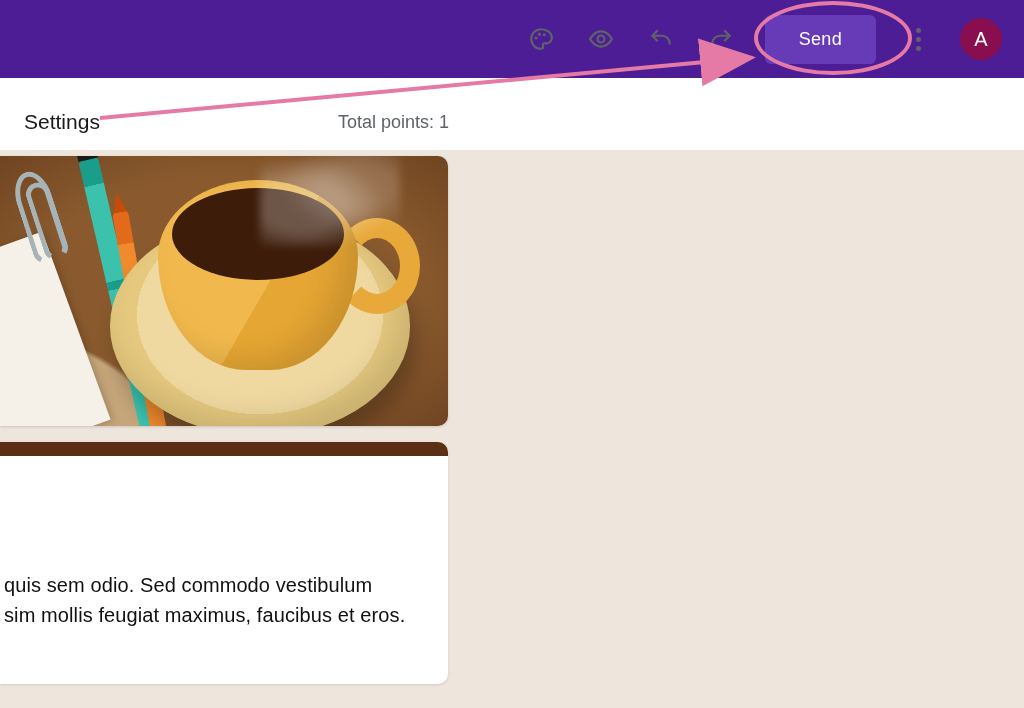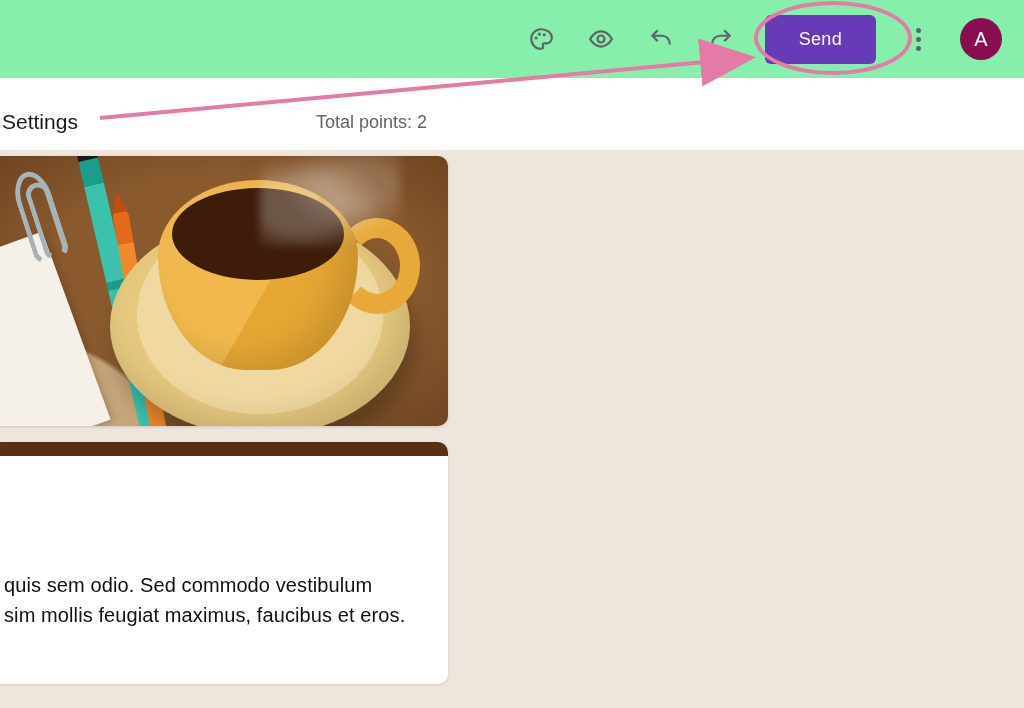--- a/index.html
+++ b/index.html
@@ -3,21 +3,21 @@
 <meta charset="utf-8">
 <style>
   * { box-sizing: border-box; margin: 0; padding: 0; }
   html, body { width: 1024px; height: 708px; font-family: Arial, Helvetica, sans-serif; background: #fff; overflow: hidden; }
 
   
   .toolbar {
     position: absolute;
     top: 0; left: 0; right: 0;
     height: 78px;
-    background: #86efac;
+    background: #4c1d95;
     display: flex;
     align-items: center;
     justify-content: flex-end;
     gap: 28px;
     padding-right: 22px;
   }
   .icon-btn {
     width: 32px; height: 32px;
     display: flex; align-items: center; justify-content: center;
     color: #5f6368;
@@ -50,21 +50,21 @@
     font-size: 20px;
   }
 
   
   .subbar {
     position: absolute;
     top: 100px; left: 0; right: 0;
     height: 44px;
     display: flex;
     align-items: center;
-    padding-left: 2px;
+    padding-left: 24px;
   }
   .subbar .settings { font-size: 21px; color: #1a1a1a; }
   .subbar .points { margin-left: 238px; font-size: 18px; color: #5f6368; }
 
   
   .canvas {
     position: absolute;
     top: 150px; left: 0; right: 0; bottom: 0;
     background: #eee6dd;
   }
@@ -222,21 +222,21 @@
       <span></span>
   </div>
 
   <div class="avatar">
     <span>A</span>
   </div>
 </div>
 
 <div class="subbar">
   <span class="settings">Settings</span>
-  <span class="points">Total points: 2</span>
+  <span class="points">Total points: 1</span>
 </div>
 
 <div class="canvas">
 
   <div class="hero">
     <div class="desk"></div>
     <div class="paper"></div>
     <div class="clip"></div>
     <div class="pen green"></div>
     <div class="pen orange"></div>

